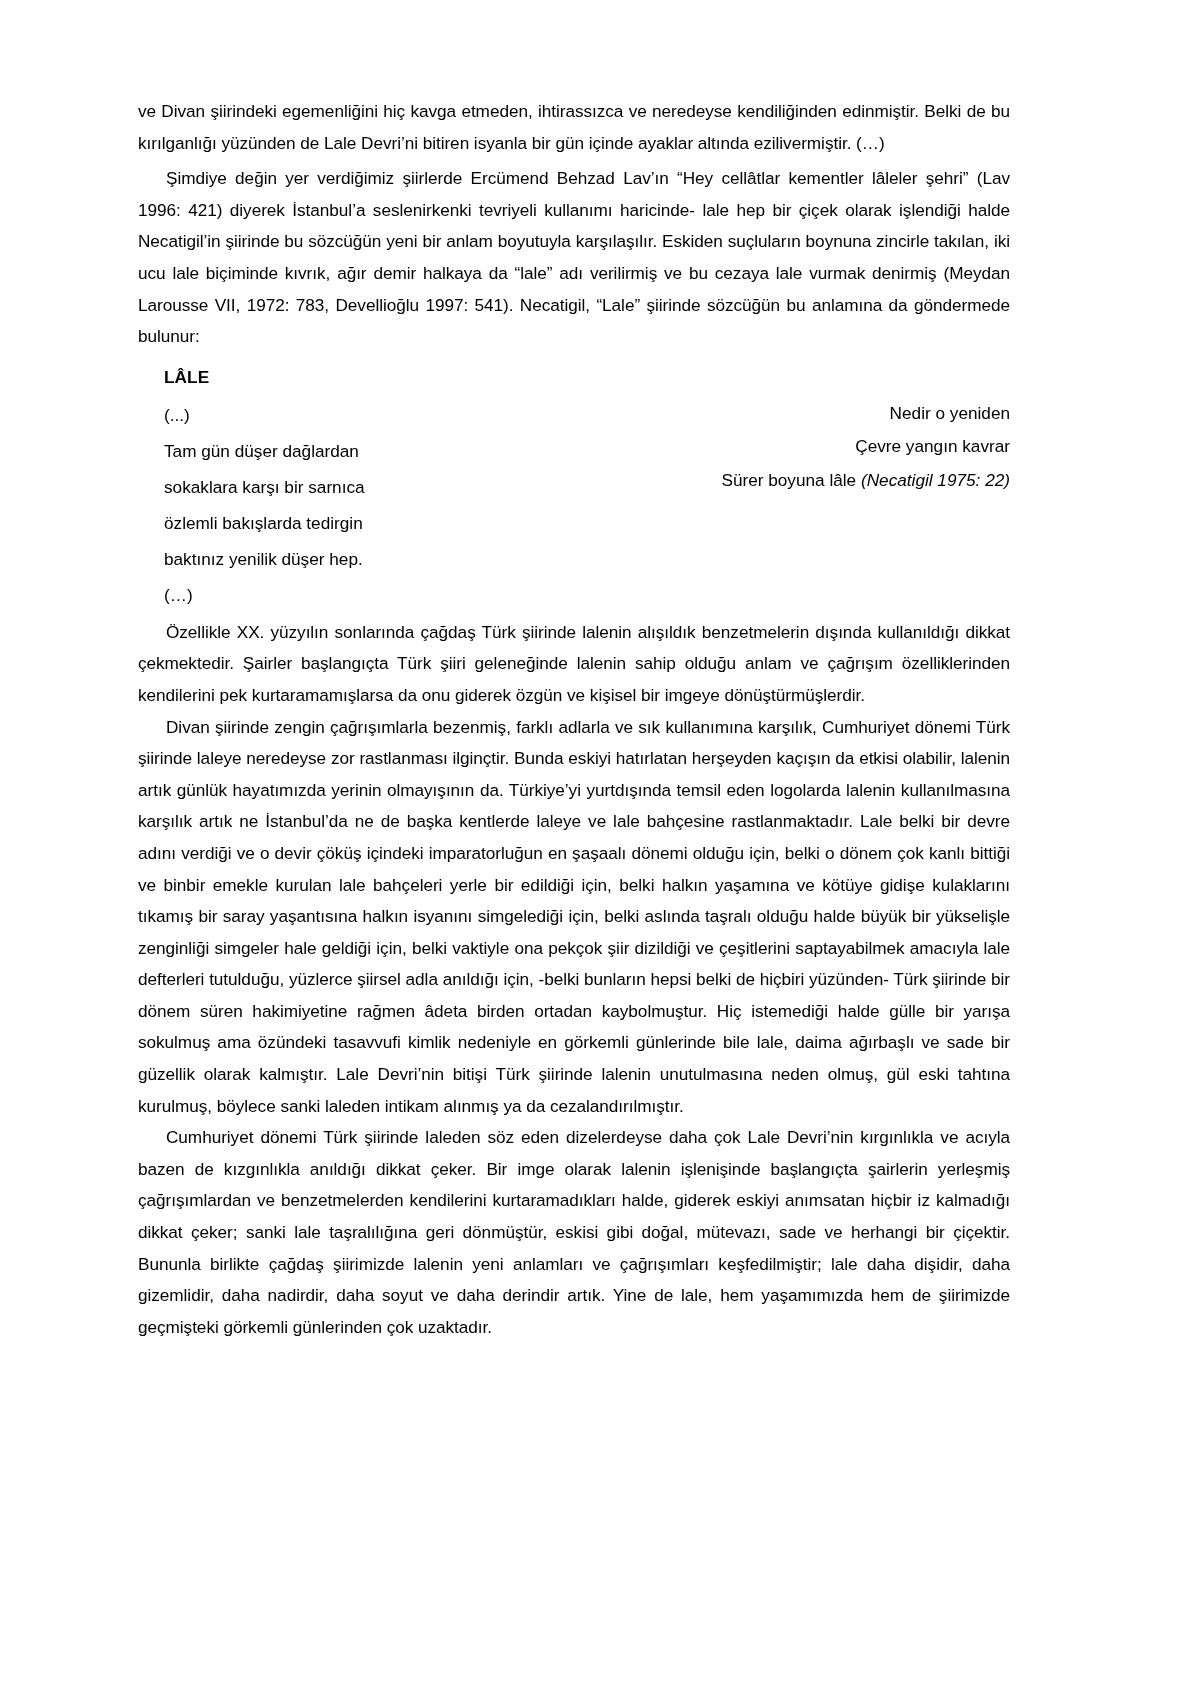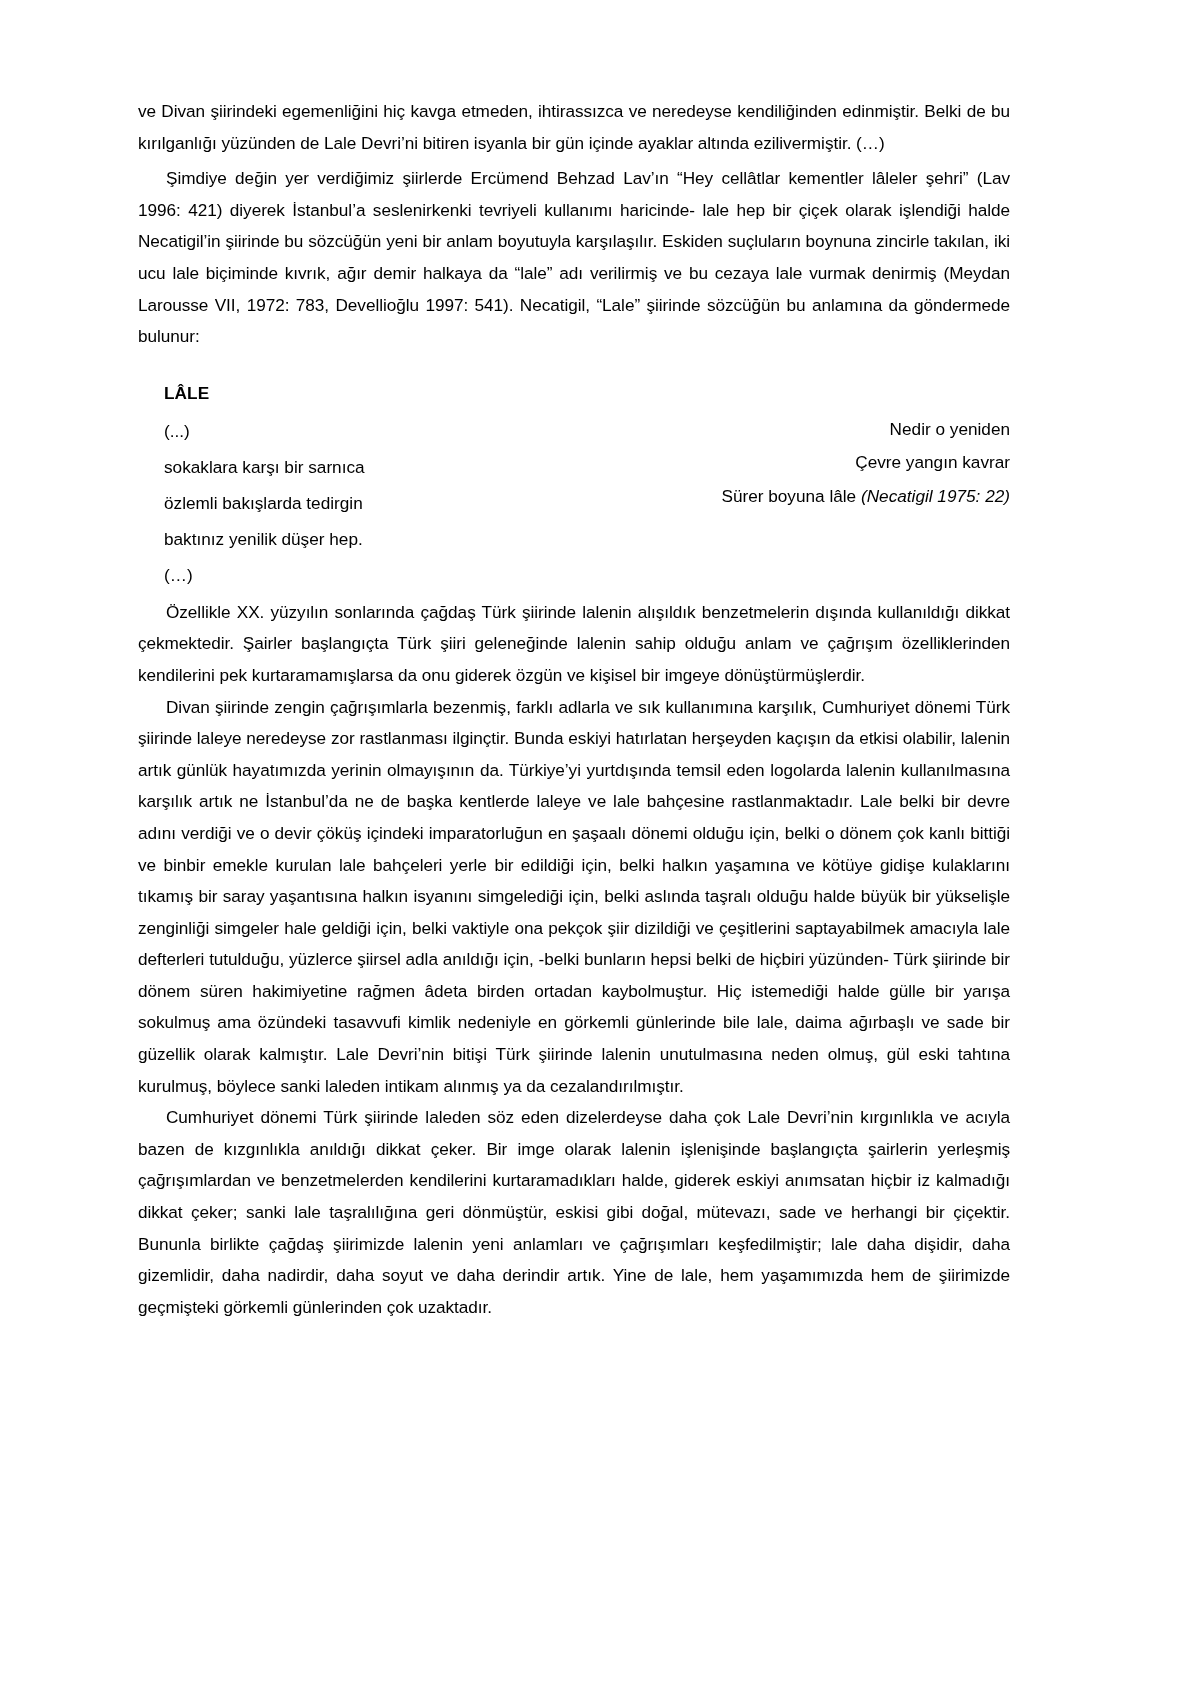--- a/index.html
+++ b/index.html
@@ -34,21 +34,21 @@
     text-align: justify;
     text-justify: inter-word;
     letter-spacing: -0.05px;
     -webkit-hyphens: none;
     hyphens: none;
   }
   p.body-par.indent {
     text-indent: 28px;
   }
   .poem-block {
-    margin-top: 24px;
+    margin-top: 8px;
     margin-left: 26px;
     width: 846px;
     position: relative;
   }
   .poem-title {
     font-size: 17.2px;
     line-height: 33px;
     font-weight: bold;
     margin: 0;
     letter-spacing: 0.1px;
@@ -109,20 +109,21 @@
 
     <p class="body-par indent">Şimdiye değin yer verdiğimiz şiirlerde Ercümend Behzad Lav’ın “Hey cellâtlar kementler lâleler şehri” (Lav 1996: 421) diyerek İstanbul’a seslenirkenki tevriyeli kullanımı haricinde- lale hep bir çiçek olarak işlendiği halde Necatigil’in şiirinde bu sözcüğün yeni bir anlam boyutuyla karşılaşılır. Eskiden suçluların boynuna zincirle takılan, iki ucu lale biçiminde kıvrık, ağır demir halkaya da “lale” adı verilirmiş ve bu cezaya lale vurmak denirmiş (Meydan Larousse VII, 1972: 783, Devellioğlu 1997: 541). Necatigil, “Lale” şiirinde sözcüğün bu anlamına da göndermede bulunur:</p>
 
     <div class="poem-block">
       <div class="poem-title">LÂLE</div>
 
       <div class="poem-cols">
 
         <div class="poem-col-left">
           <div class="poem-line">(...)</div>
+          <div class="poem-line">Tam gün düşer dağlardan</div>
           <div class="poem-line">sokaklara karşı bir sarnıca</div>
           <div class="poem-line">özlemli bakışlarda tedirgin</div>
           <div class="poem-line">baktınız yenilik düşer hep.</div>
         </div>
 
         <div class="poem-col-right">
           <div class="poem-line tight">Nedir o yeniden</div>
           <div class="poem-line tight">Çevre yangın kavrar</div>
           <div class="poem-line tight"><span>Sürer boyuna lâle </span><span class="poem-cite">(Necatigil 1975: 22)</span></div>
         </div>

